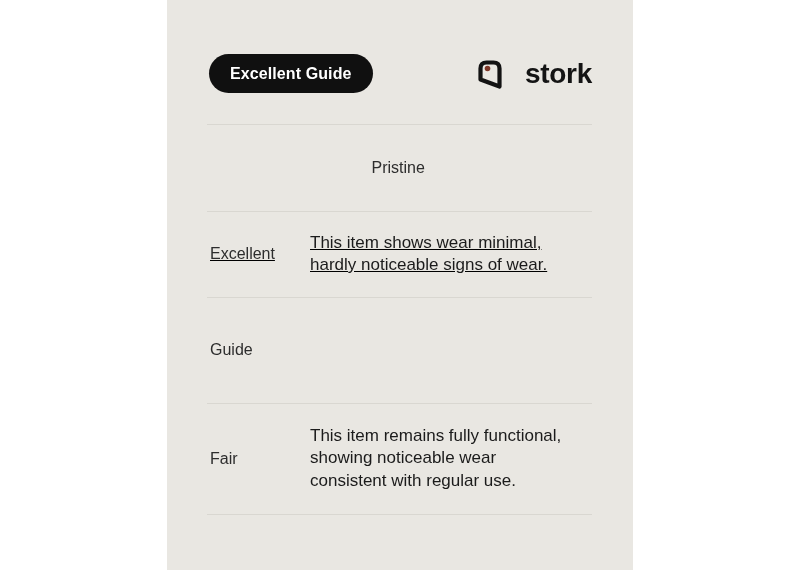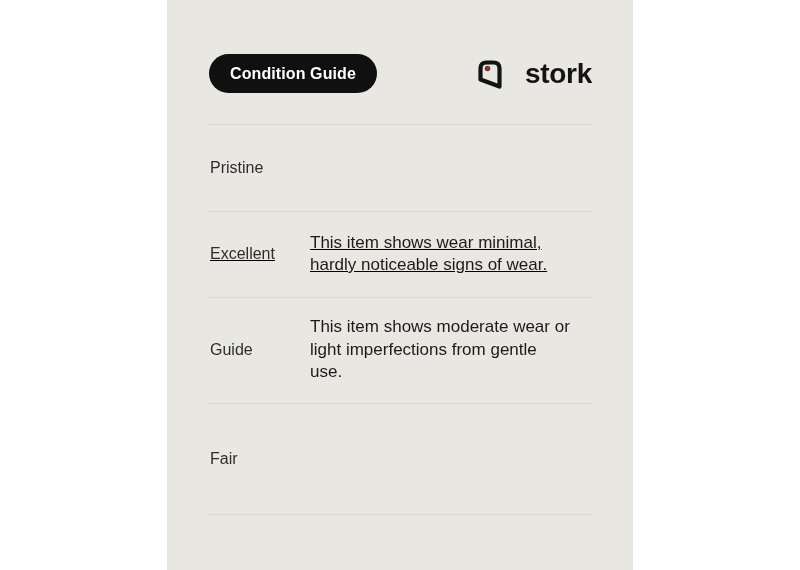--- a/index.html
+++ b/index.html
@@ -78,38 +78,38 @@
     font-weight: 400;
   }
   .row .desc {
     width: 288px;
     font-size: 17px;
     line-height: 22.5px;
     color: #1b1b1b;
     font-weight: 500;
     white-space: pre-line;
   }
-  .r1 { top: 124px; height: 87px; }
+  .r1 { top: 124px; height: 87px; justify-content: center; }
   .r2 { top: 211px; height: 86px; text-decoration: underline; }
   .r3 { top: 297px; height: 106px; }
   .r4 { top: 403px; height: 111px; }
   .d1 { top: 124px; }
   .d2 { top: 211px; }
   .d3 { top: 297px; }
   .d4 { top: 403px; }
   .d5 { top: 514px; }
 </style>
 </head>
 <body>
 
 <div class="page">
   <div class="panel">
 
     <button class="badge">
-      <span>Condition Guide</span>
+      <span>Excellent Guide</span>
     </button>
 
     <div class="logo">
       <svg class="logo-icon" viewBox="0 0 30 32" aria-hidden="true">
         <path d="M24.5 28.5 L24.5 10.5 Q24.5 4.5 18.5 4.5 L11.5 4.5 Q5.5 4.5 5.5 10.5 L5.5 21.5 Z" fill="none" stroke="#131313" stroke-width="4.2" stroke-linejoin="round" stroke-linecap="round"></path>
         <circle cx="12.5" cy="10.5" r="2.8" fill="#7d3627"></circle>
       </svg>
       <span class="logo-text">stork</span>
     </div>
 
@@ -124,23 +124,23 @@
     </div>
 
     <div class="row r2">
       <div class="label">Excellent</div>
       <div class="desc">This item shows wear minimal,
 hardly noticeable signs of wear.</div>
     </div>
 
     <div class="row r3">
       <div class="label">Guide</div>
-      <div class="desc">This item shows moderate wear or
-light imperfections from gentle
-use.</div>
     </div>
 
     <div class="row r4">
       <div class="label">Fair</div>
+      <div class="desc">This item remains fully functional,
+showing noticeable wear
+consistent with regular use.</div>
     </div>
 
   </div>
 </div>
 
 </body></html>

